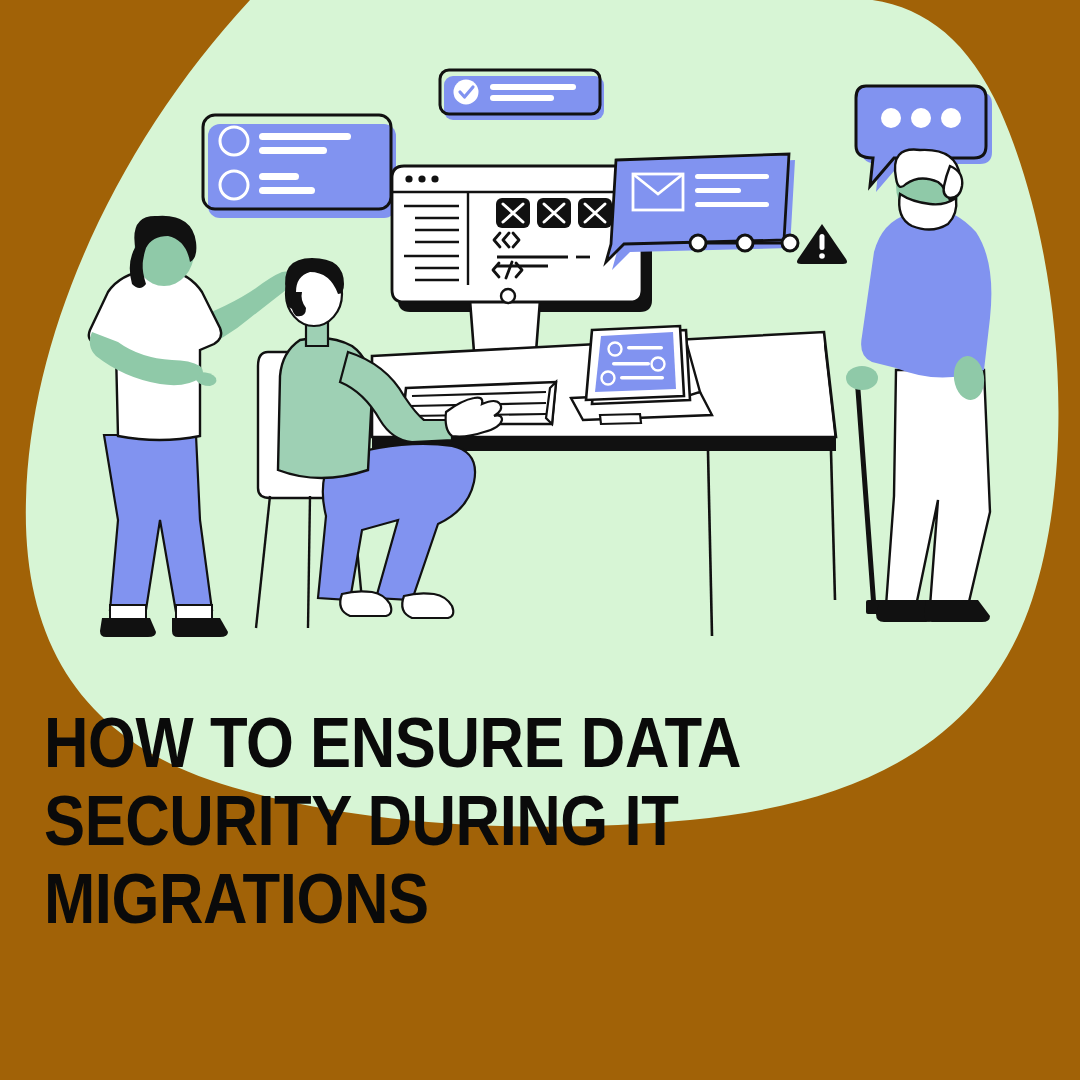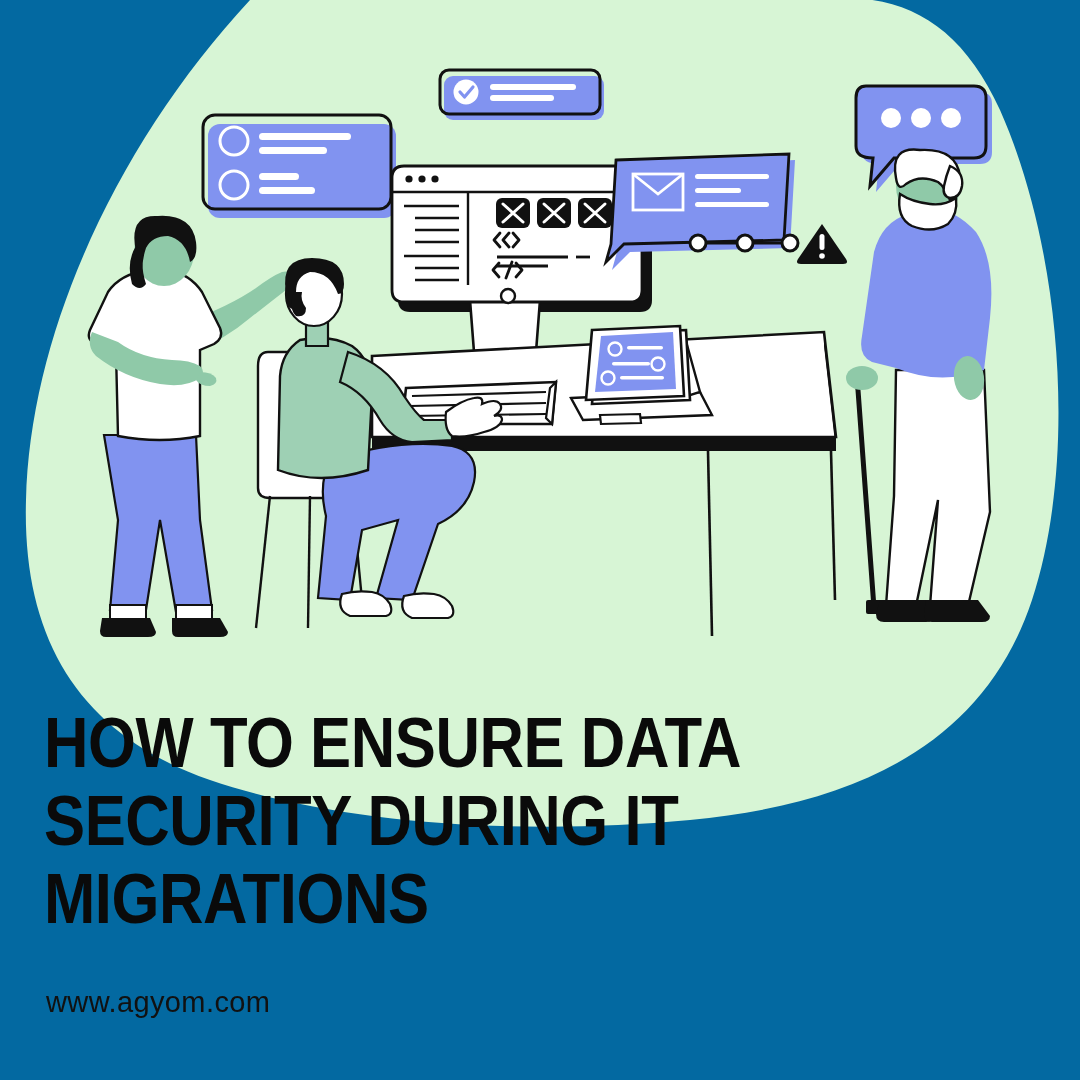--- a/index.html
+++ b/index.html
@@ -5,21 +5,21 @@
   html,body{margin:0;padding:0;}
   body{
     width:1080px;height:1080px;
     background:#ffffff;
     font-family:"Liberation Sans",sans-serif;
     overflow:hidden;
   }
   #poster{
     position:relative;
     width:1080px;height:1080px;
-    background:#0369a1;
+    background:#a16207;
     overflow:hidden;
   }
   #art{position:absolute;left:0;top:0;width:1080px;height:1080px;}
   .title-block{
     position:absolute;
     left:44px;
     top:704px;
     width:800px;
   }
   .title-line{
@@ -309,15 +309,14 @@
     </g>
 
   </svg>
 
   <div class="title-block">
     <div class="title-line">HOW TO ENSURE DATA</div>
     <div class="title-line">SECURITY DURING IT</div>
     <div class="title-line">MIGRATIONS</div>
   </div>
 
-  <div class="site-url">www.agyom.com</div>
 
 </div>
 
 </body></html>

